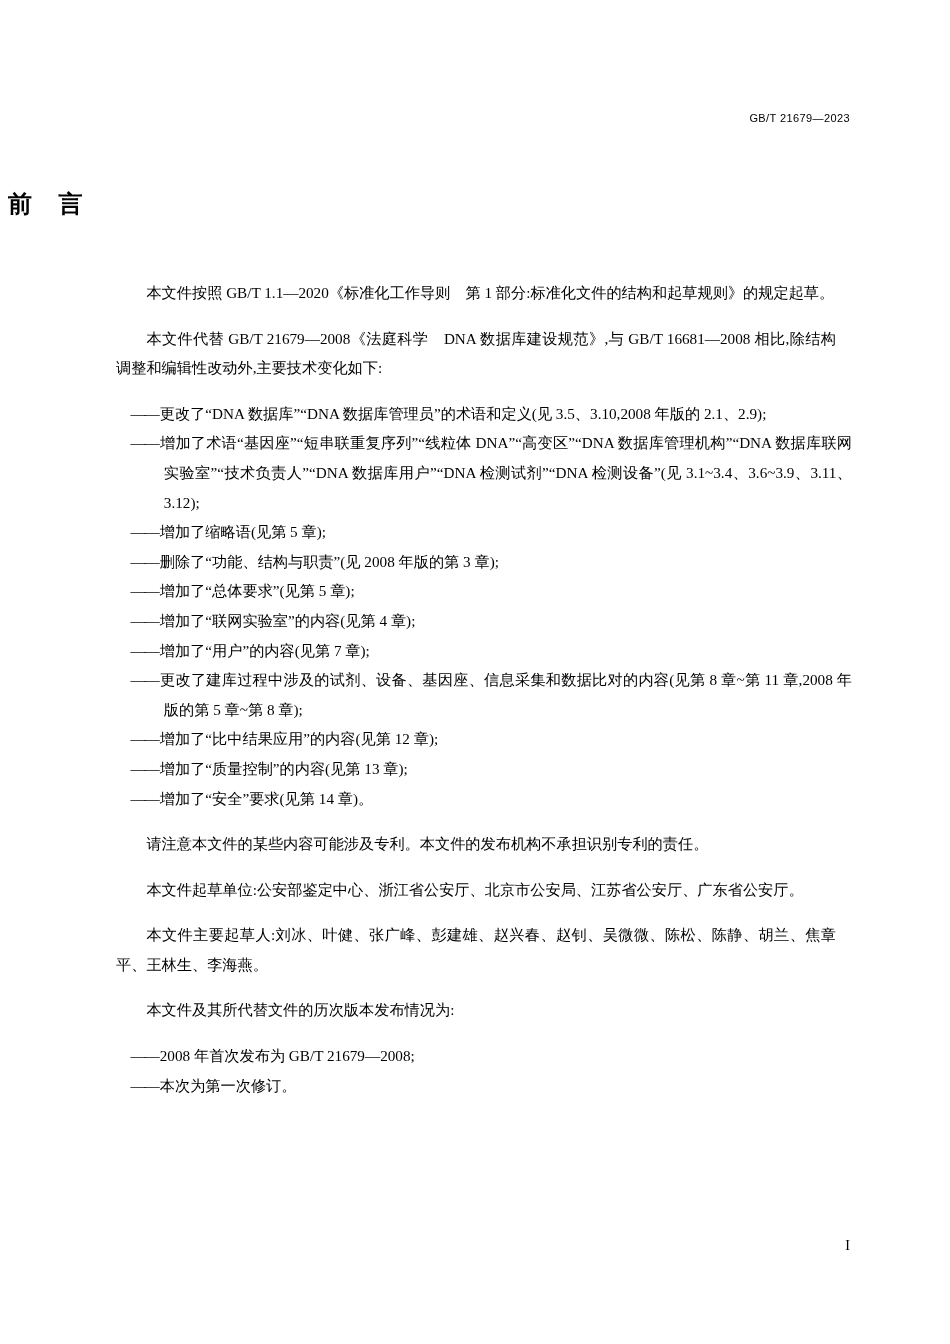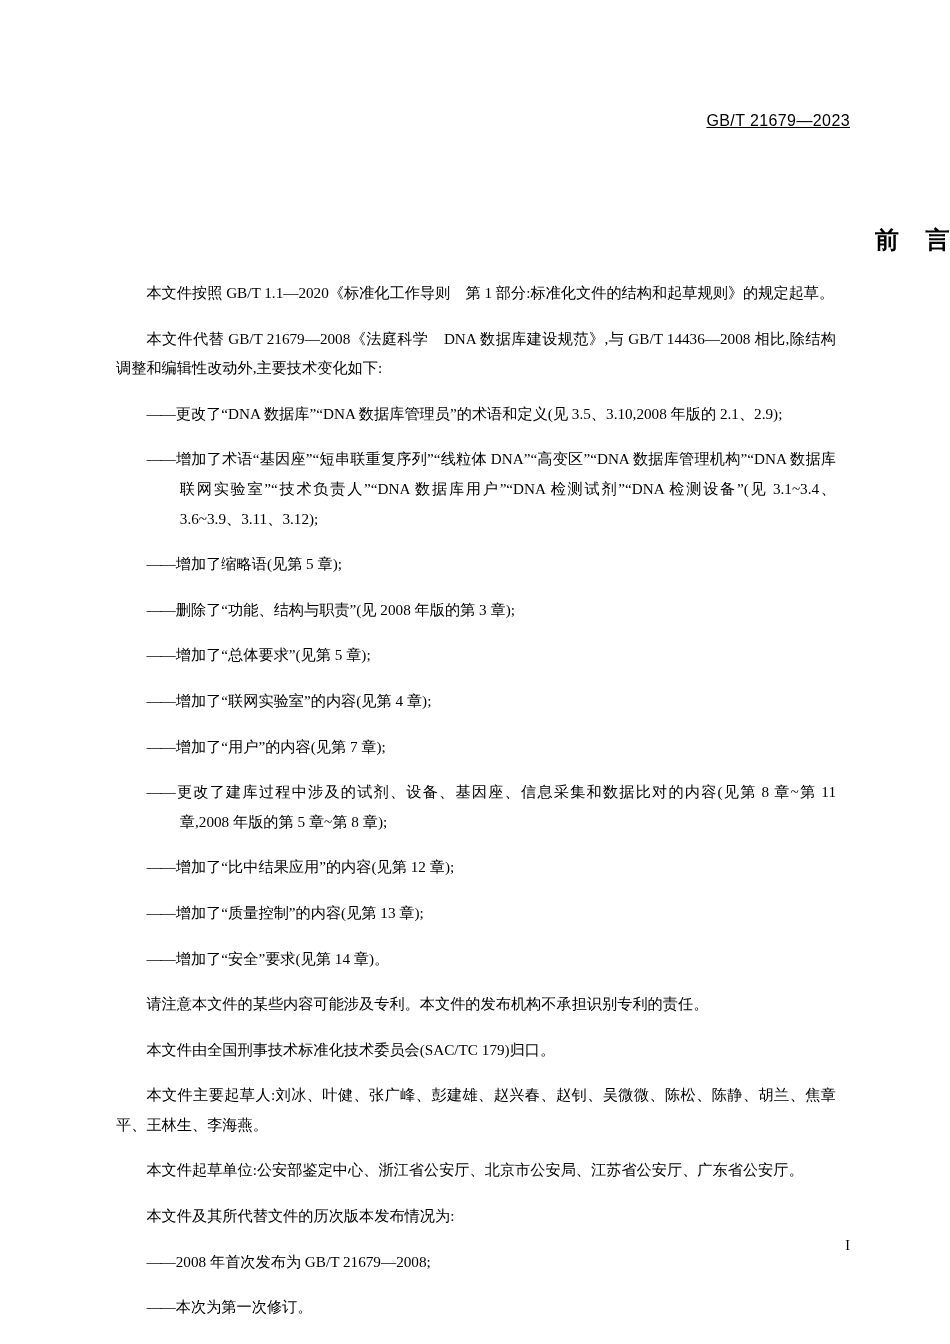--- a/index.html
+++ b/index.html
@@ -19,36 +19,34 @@
     position: absolute;
     left: 0;
     top: 0;
     width: 950px;
     height: 1344px;
   }
   .header {
     position: absolute;
     right: 100px;
     top: 112px;
-    font-size: 16px;
+    font-size: 11px;
     letter-spacing: 0.4px;
     font-family: "Liberation Sans", sans-serif;
-    text-decoration: underline;
   }
   .doc-title {
     position: absolute;
-    left: 0;
+    left: 8px;
     right: 0;
     top: 188px;
-    text-align: right;
+    text-align: left;
     font-size: 24px;
     font-weight: bold;
     letter-spacing: 0.5px;
     font-family: "Liberation Serif", serif;
-    margin-top: 36px;
   }
   .doc-title .gap {
     display: inline-block;
     width: 26px;
   }
   .body-block {
     position: absolute;
     left: 100px;
     top: 262px;
     width: 752px;
@@ -56,21 +54,21 @@
     line-height: 29.6px;
     text-align: justify;
   }
   p {
     margin: 16px;
   }
   .para {
     text-indent: 2em;
   }
   .dash-item {
-    margin: 16px;
+    margin: 0;
     padding-left: 4.2em;
     text-indent: -2.2em;
   }
   .dash-item .dash {
     letter-spacing: -1px;
     margin-right: 1px;
   }
   .footer-page {
     position: absolute;
     right: 100px;
@@ -87,21 +85,21 @@
   <div class="header">GB/T 21679—2023</div>
 
   <div class="doc-title">
     <span>前</span><span class="gap"></span><span>言</span>
   </div>
 
   <div class="body-block">
 
     <p class="para">本文件按照 GB/T 1.1—2020《标准化工作导则　第 1 部分:标准化文件的结构和起草规则》的规定起草。</p>
 
-    <p class="para">本文件代替 GB/T 21679—2008《法庭科学　DNA 数据库建设规范》,与 GB/T 14436—2008 相比,除结构调整和编辑性改动外,主要技术变化如下:</p>
+    <p class="para">本文件代替 GB/T 21679—2008《法庭科学　DNA 数据库建设规范》,与 GB/T 16681—2008 相比,除结构调整和编辑性改动外,主要技术变化如下:</p>
 
     <p class="dash-item"><span class="dash">——</span><span>更改了“DNA 数据库”“DNA 数据库管理员”的术语和定义(见 3.5、3.10,2008 年版的 2.1、2.9);</span></p>
 
     <p class="dash-item"><span class="dash">——</span><span>增加了术语“基因座”“短串联重复序列”“线粒体 DNA”“高变区”“DNA 数据库管理机构”“DNA 数据库联网实验室”“技术负责人”“DNA 数据库用户”“DNA 检测试剂”“DNA 检测设备”(见 3.1~3.4、3.6~3.9、3.11、3.12);</span></p>
 
 
     <p class="dash-item"><span class="dash">——</span><span>增加了缩略语(见第 5 章);</span></p>
 
     <p class="dash-item"><span class="dash">——</span><span>删除了“功能、结构与职责”(见 2008 年版的第 3 章);</span></p>
 
@@ -115,25 +113,24 @@
     <p class="dash-item"><span class="dash">——</span><span>更改了建库过程中涉及的试剂、设备、基因座、信息采集和数据比对的内容(见第 8 章~第 11 章,2008 年版的第 5 章~第 8 章);</span></p>
 
     <p class="dash-item"><span class="dash">——</span><span>增加了“比中结果应用”的内容(见第 12 章);</span></p>
 
     <p class="dash-item"><span class="dash">——</span><span>增加了“质量控制”的内容(见第 13 章);</span></p>
 
     <p class="dash-item"><span class="dash">——</span><span>增加了“安全”要求(见第 14 章)。</span></p>
 
     <p class="para">请注意本文件的某些内容可能涉及专利。本文件的发布机构不承担识别专利的责任。</p>
 
-    <p class="para">本文件由全国刑事技术标准化技术委员会(SAC/TC 179)归口。</p>
+
+    <p class="para">本文件起草单位:公安部鉴定中心、浙江省公安厅、北京市公安局、江苏省公安厅、广东省公安厅。</p>
 
     <p class="para">本文件主要起草人:刘冰、叶健、张广峰、彭建雄、赵兴春、赵钊、吴微微、陈松、陈静、胡兰、焦章平、王林生、李海燕。</p>
-
-    <p class="para">本文件起草单位:公安部鉴定中心、浙江省公安厅、北京市公安局、江苏省公安厅、广东省公安厅。</p>
 
     <p class="para">本文件及其所代替文件的历次版本发布情况为:</p>
 
     <p class="dash-item"><span class="dash">——</span><span>2008 年首次发布为 GB/T 21679—2008;</span></p>
 
     <p class="dash-item"><span class="dash">——</span><span>本次为第一次修订。</span></p>
 
   </div>
 
   <div class="footer-page">I</div>

